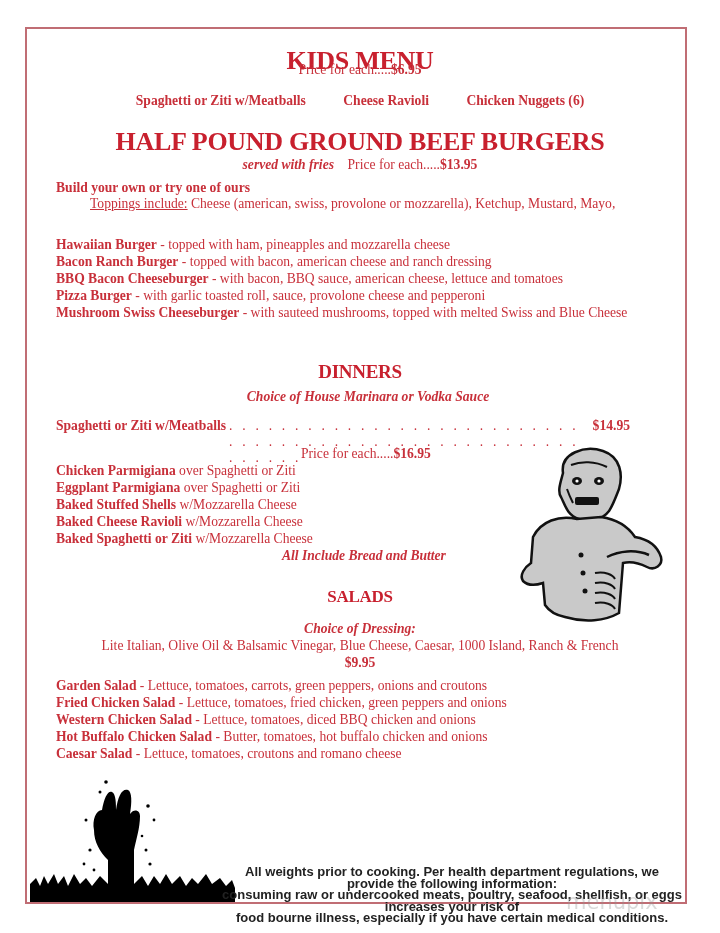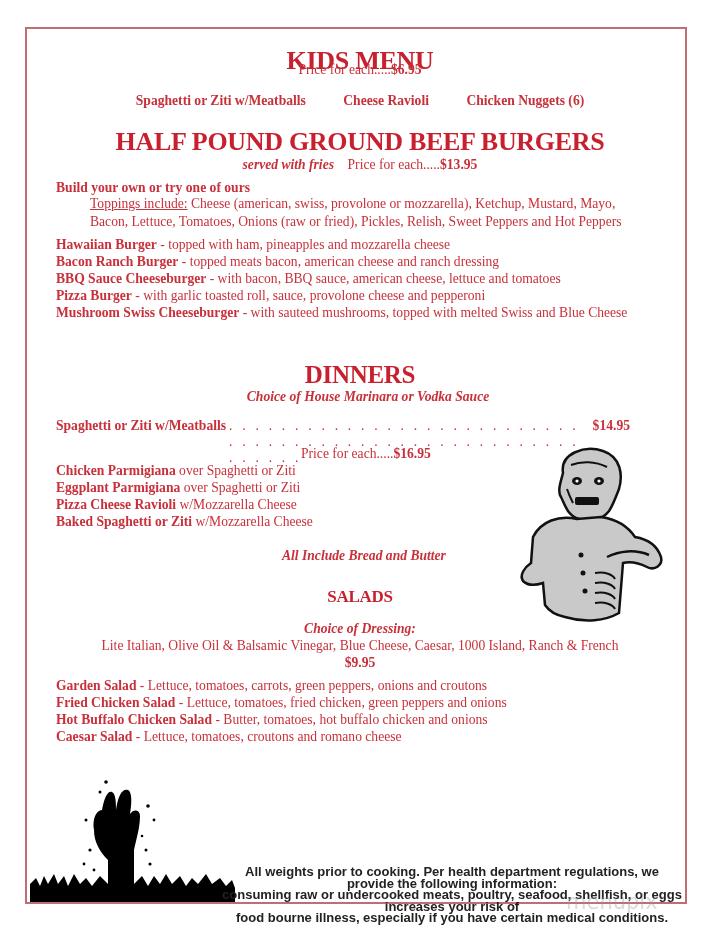--- a/index.html
+++ b/index.html
@@ -42,42 +42,42 @@
   <span>Spaghetti or Ziti w/Meatballs</span>
   <span>Cheese Ravioli</span>
   <span>Chicken Nuggets (6)</span>
 </div>
 
 <div class="abs center h1" style="top:127px;font-size:26px;">HALF POUND GROUND BEEF BURGERS</div>
 <div class="abs center line" style="top:156px;"><span class="b i">served with fries</span>&nbsp;&nbsp;&nbsp;&nbsp;<span>Price for each.....</span><span class="b">$13.95</span></div>
 <div class="abs line b" style="left:56px;top:179px;">Build your own or try one of ours</div>
 <div class="toppings" style="top:195px;">
   <div><u>Toppings include:</u><span> Cheese (american, swiss, provolone or mozzarella), Ketchup, Mustard, Mayo,</span></div>
-  <div>Bacon, Lettuce, Tomatoes, Onions (raw or fried), Pickles, Relish, Sweet Peppers and Hot Peppers</div>
 </div>
 <div class="list" style="top:236px;">
   <div><span class="name">Hawaiian Burger</span><span class="desc"> - topped with ham, pineapples and mozzarella cheese</span></div>
-  <div><span class="name">Bacon Ranch Burger</span><span class="desc"> - topped meats bacon, american cheese and ranch dressing</span></div>
-  <div><span class="name">BBQ Sauce Cheeseburger</span><span class="desc"> - with bacon, BBQ sauce, american cheese, lettuce and tomatoes</span></div>
+  <div><span class="name">Bacon Ranch Burger</span><span class="desc"> - topped with bacon, american cheese and ranch dressing</span></div>
+  <div><span class="name">BBQ Bacon Cheeseburger</span><span class="desc"> - with bacon, BBQ sauce, american cheese, lettuce and tomatoes</span></div>
   <div><span class="name">Pizza Burger</span><span class="desc"> - with garlic toasted roll, sauce, provolone cheese and pepperoni</span></div>
   <div><span class="name">Mushroom Swiss Cheeseburger</span><span class="desc"> - with sauteed mushrooms, topped with melted Swiss and Blue Cheese</span></div>
 </div>
 
-<div class="abs center h1" style="top:361px;font-size:25px;">DINNERS</div>
+<div class="abs center h1" style="top:361px;font-size:19px;">DINNERS</div>
 <div class="abs center line b i" style="top:388px;margin-left:16px;">Choice of House Marinara or Vodka Sauce</div>
 <div class="leader b">
   <span>Spaghetti or Ziti w/Meatballs</span>
   <span class="dots">. . . . . . . . . . . . . . . . . . . . . . . . . . . . . . . . . . . . . . . . . . . . . . . . . . . . . . . . . . . .</span>
   <span>$14.95</span>
 </div>
 <div class="abs line" style="left:301px;top:445px;"><span>Price for each.....</span><span class="b">$16.95</span></div>
 <div class="list" style="top:462px;">
   <div><span class="name">Chicken Parmigiana</span><span class="desc"> over Spaghetti or Ziti</span></div>
   <div><span class="name">Eggplant Parmigiana</span><span class="desc"> over Spaghetti or Ziti</span></div>
-  <div><span class="name">Pizza Cheese Ravioli</span><span class="desc"> w/Mozzarella Cheese</span></div>
+  <div><span class="name">Baked Stuffed Shells</span><span class="desc"> w/Mozzarella Cheese</span></div>
+  <div><span class="name">Baked Cheese Ravioli</span><span class="desc"> w/Mozzarella Cheese</span></div>
   <div><span class="name">Baked Spaghetti or Ziti</span><span class="desc"> w/Mozzarella Cheese</span></div>
 </div>
 <div class="abs line b i" style="left:282px;top:547px;">All Include Bread and Butter</div>
 
 <svg class="zombie" viewBox="0 0 150 180">
   <g stroke="#111" stroke-width="2.5" fill="#c9c9c9">
     <path d="M48 28 C45 8 70 0 88 6 C106 12 108 30 104 44 C100 54 98 60 94 66 C88 74 76 78 64 74 C52 70 50 60 46 52 C42 46 46 36 48 28 Z"></path>
     <path d="M18 92 C26 76 44 70 62 74 L86 72 C100 74 112 80 120 92 C132 94 142 100 146 112 C148 120 140 126 132 122 C124 118 116 116 108 118 L104 168 C90 176 70 178 50 172 C40 170 34 166 30 160 L28 138 C22 140 14 142 8 136 C4 130 10 122 16 118 Z"></path>
     <path d="M92 112 C104 106 120 104 134 110" fill="none"></path>
   </g>
@@ -101,20 +101,21 @@
   </g>
 </svg>
 
 <div class="abs center h1" style="top:587px;font-size:17px;">SALADS</div>
 <div class="abs center line b i" style="top:620px;">Choice of Dressing:</div>
 <div class="abs center line" style="top:637px;">Lite Italian, Olive Oil &amp; Balsamic Vinegar, Blue Cheese, Caesar, 1000 Island, Ranch &amp; French</div>
 <div class="abs center line b" style="top:654px;">$9.95</div>
 <div class="list" style="top:677px;">
   <div><span class="name">Garden Salad</span><span class="desc"> - Lettuce, tomatoes, carrots, green peppers, onions and croutons</span></div>
   <div><span class="name">Fried Chicken Salad</span><span class="desc"> - Lettuce, tomatoes, fried chicken, green peppers and onions</span></div>
+  <div><span class="name">Western Chicken Salad</span><span class="desc"> - Lettuce, tomatoes, diced BBQ chicken and onions</span></div>
   <div><span class="name">Hot Buffalo Chicken Salad</span><span class="desc"> - Butter, tomatoes, hot buffalo chicken and onions</span></div>
   <div><span class="name">Caesar Salad</span><span class="desc"> - Lettuce, tomatoes, croutons and romano cheese</span></div>
 </div>
 
 <svg class="hand" viewBox="0 0 205 122">
   <g fill="#000">
     <path d="M78 110 L78 80 C70 72 64 62 64 50 C62 40 66 30 72 30 C74 18 78 10 82 12 C86 14 86 24 86 30 C88 16 92 8 98 10 C102 12 102 22 100 34 C104 28 110 30 110 36 C110 48 106 60 104 70 L104 110 Z"></path>
     <path d="M0 122 L0 104 L6 98 L10 106 L14 96 L18 104 L24 94 L28 104 L34 96 L38 106 L44 94 L50 104 L56 98 L62 106 L70 96 L78 104 L104 104 L112 96 L118 106 L124 96 L130 104 L136 94 L142 104 L150 96 L156 106 L162 98 L168 104 L176 94 L182 104 L190 98 L196 106 L202 100 L205 108 L205 122 Z"></path>
     <circle cx="76" cy="2" r="1.8"></circle>
       <circle cx="70" cy="12" r="1.5"></circle>

